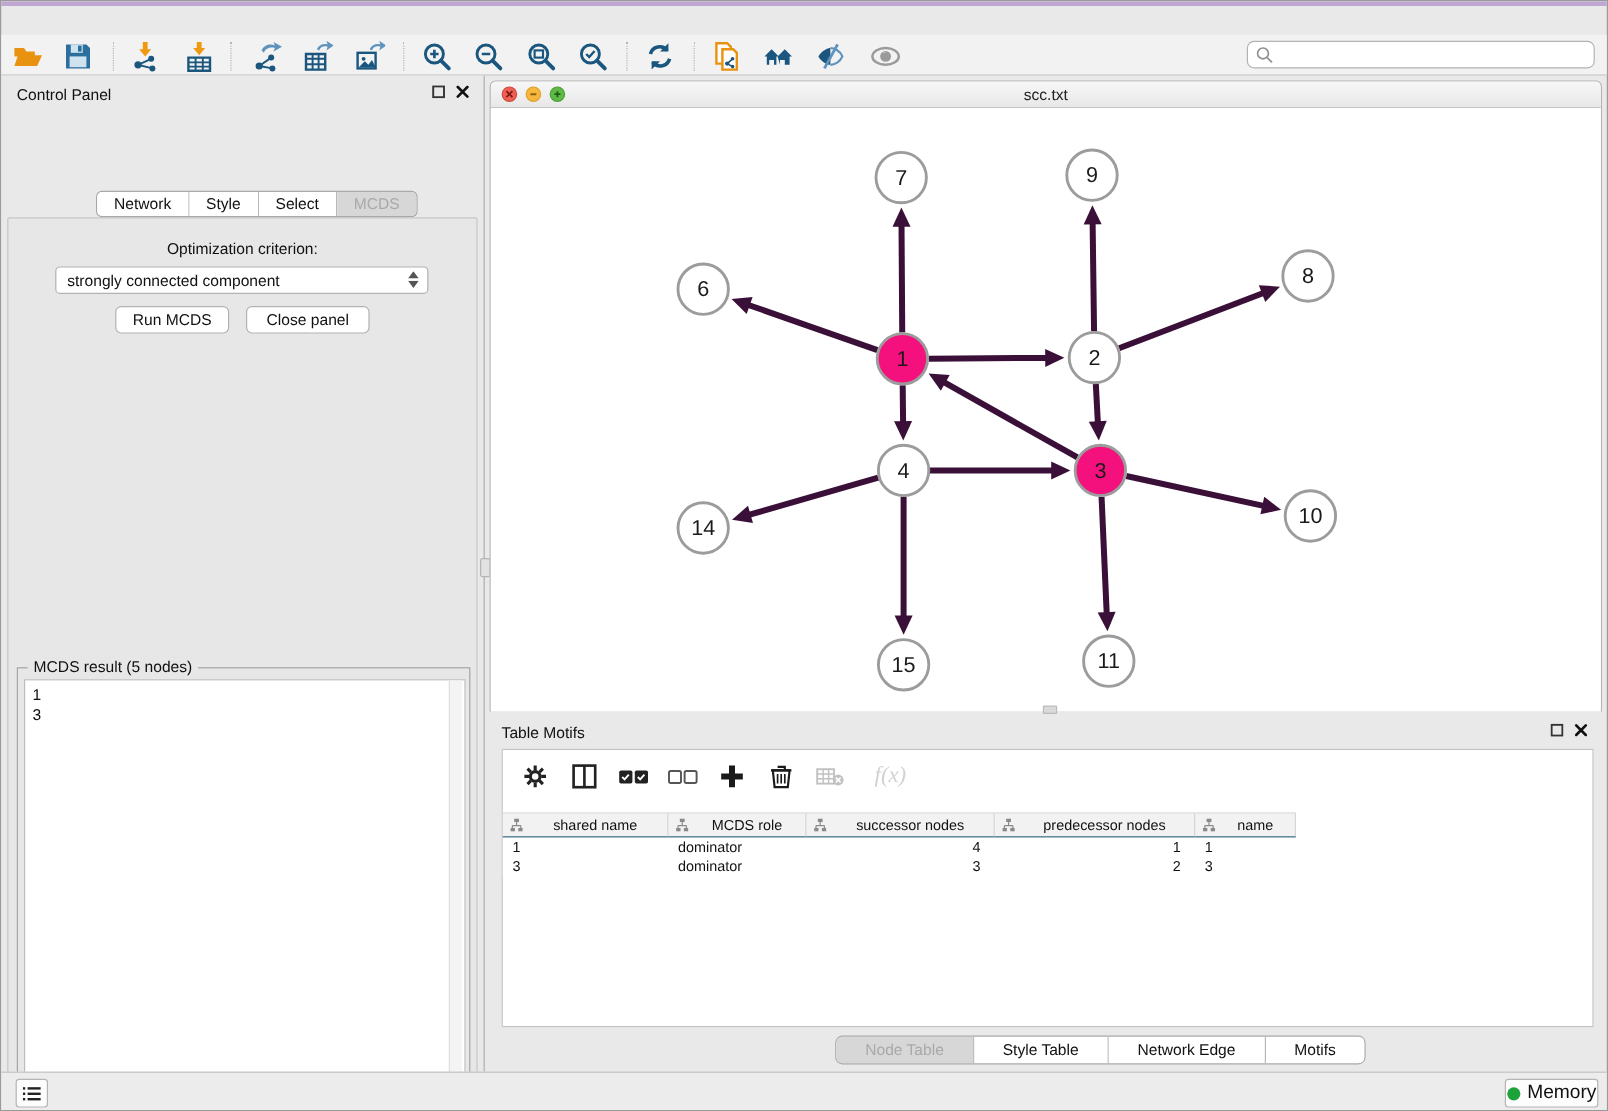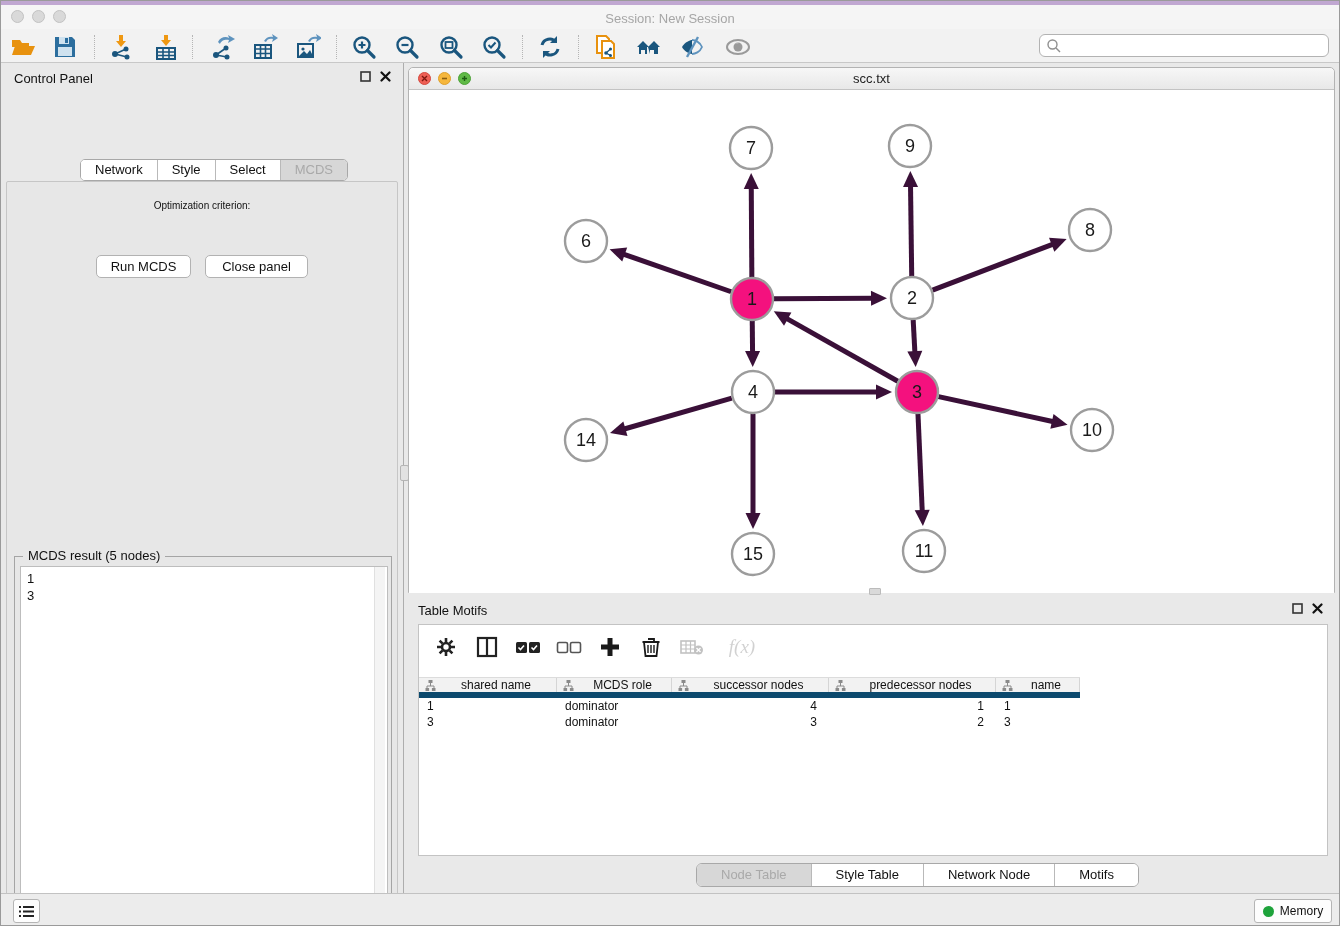--- a/index.html
+++ b/index.html
@@ -25,21 +25,21 @@
   .control-panel { position:absolute; left:0; top:62px; width:403px; height:830px; background:#e9e9e9; border-right:1px solid #adadad; }
   .panel-header { position:absolute; left:0; top:0; width:100%; height:30px; }
   .panel-title { position:absolute; left:13px; top:8px; font-size:13px; color:#111; }
   .panel-icons { position:absolute; right:12px; top:8px; display:flex; gap:9px; align-items:center; }
   .tabstrip { position:absolute; display:flex; border:1px solid #a8a8a8; border-radius:5px; overflow:hidden; background:#fff; }
   .cp-tabs { left:79px; top:96px; height:22px; }
   .tab { font-size:13px; color:#111; background:#fff; padding:0 14px; line-height:20px; border-right:1px solid #b9b9b9; cursor:default; white-space:nowrap; }
   .tab:last-child { border-right:none; }
   .tab.selected { background:#d7d7d7; color:#a9a9a9;text-align:center; }
   .cp-content { position:absolute; left:5px; top:118px; width:392px; height:764px; background:#e7e7e7; border:1px solid #c6c6c6; border-radius:2px; }
-  .opt-label { position:absolute; left:0; top:18px; width:100%; text-align:center; font-size:10px; color:#111; }
+  .opt-label { position:absolute; left:0; top:18px; width:100%; text-align:center; font-size:13px; color:#111; }
   .dropdown { position:absolute; left:39px; top:40px; width:311px; height:23px; background:#fff; border:1px solid #b2b2b2; border-radius:4px; font-size:13px; color:#111; line-height:21px; padding-left:9px; cursor:default; }
   .dd-chevrons { position:absolute; right:7px; top:3px; display:flex; flex-direction:column; gap:2px; }
   .btn { position:absolute; height:23px; background:#fff; border:1px solid #b2b2b2; border-radius:5px; font-size:13px; color:#111; text-align:center; line-height:21px; cursor:default; }
   .result-group { position:absolute; left:7px; top:374px; width:378px; height:384px; border:1px solid #a5a5a5; }
   .result-legend { position:absolute; left:8px; top:-9px; background:#e7e7e7; padding:0 5px; font-size:13px; color:#111; }
   .result-box { position:absolute; left:5px; top:9px; width:368px; height:368px; background:#fff; border:1px solid #bdbdbd; font-size:13px; color:#111; padding:3px 0 0 6px; line-height:17px; }
   .result-scroll { position:absolute; right:1px; top:1px; width:11px; height:366px; background:#f4f4f4; border-left:1px solid #e0e0e0; }
   
   .v-handle { position:absolute; left:399px; top:464px; width:9px; height:16px; background:#e2e2e2; border:1px solid #b5b5b5; border-radius:2px; }
   
@@ -53,49 +53,41 @@
   .h-handle { position:absolute; left:460px; bottom:-3px; width:12px; height:7px; background:#d9d9d9; border:1px solid #bbb; border-radius:1px; }
   
   .table-panel { position:absolute; left:407px; top:596px; width:927px; height:295px; background:#e9e9e9; }
   .tp-title { position:absolute; left:10px; top:6px; font-size:13px; color:#111; }
   .tp-icons { position:absolute; right:12px; top:6px; display:flex; gap:9px; align-items:center; }
   .table-container { position:absolute; left:10px; top:27px; width:910px; height:232px; background:#fff; border:1px solid #c3c3c3; }
   .table-toolbar { position:absolute; left:0; top:0; width:100%; height:44px; display:flex; align-items:center; gap:15px; padding-left:14px; }
   .tt-icon { width:26px; height:26px; display:flex; align-items:center; justify-content:center; cursor:default; }
   .tt-icon.disabled { opacity:.45; }
   .fx-label { font-size:19px; font-style:italic; color:#9b9b9b; font-family:"Liberation Serif",serif; }
-  .tbl-header { position:absolute; left:0; top:52px; height:21px; display:flex; background:#f2f2f2; border-top:1px solid #dcdcdc; border-bottom:6px solid #0c4a6e; }
+  .tbl-header { position:absolute; left:0; top:52px; height:21px; display:flex; background:#f2f2f2; border-top:1px solid #dcdcdc; border-bottom:1px solid #0c4a6e; }
   .th { display:flex; align-items:center; font-size:12px; color:#111; border-right:1px solid #d5d5d5; position:relative; }
   .th .th-label { flex:1; text-align:center; }
   .th svg { margin-left:6px; flex:none; }
   .tbl-row { position:absolute; left:0; display:flex; height:16px; background:#fff; }
   .td { font-size:12px; color:#111; line-height:16px; overflow:hidden; white-space:nowrap; }
   .td.left { text-align:left; padding-left:8px; }
   .td.right { text-align:right; padding-right:12px; }
   .tbl-tabs { left:288px; top:266px; height:24px; position:absolute; display:flex; border:1px solid #a8a8a8; border-radius:6px; overflow:hidden; background:#fff; }
   .tbl-tabs .tab { line-height:22px; padding:0 24px; }
   
   .statusbar { position:absolute; left:0; top:892px; width:100%; height:34px; background:#ececec; border-top:1px solid #c2c2c2; }
-  .sb-btn { position:absolute; top:5px; height:24px; background:#fdfdfd; border:1px solid #b5b5b5; border-radius:3px; display:flex; align-items:center; justify-content:center; gap:6px; font-size:12px; color:#111; cursor:default; }
+  .sb-btn { position:absolute; top:5px; height:24px; background:#fdfdfd; border:1px solid #b5b5b5; border-radius:3px; display:flex; align-items:center; justify-content:center; gap:6px; font-size:16px; color:#111; cursor:default; }
   .mem-dot { width:11px; height:11px; border-radius:50%; background:#1ea33b; }
 </style>
 </head>
 <body>
 
 <div class="app">
   <div class="top-strip"></div>
 
-  <div class="titlebar">
-    <div class="tl-group">
-      <div class="tl"></div>
-      <div class="tl"></div>
-      <div class="tl"></div>
-    </div>
-    <div class="win-title">Session: New Session</div>
-  </div>
 
   <div class="toolbar">
     <div class="tb-icon" style="left:8px">
       <svg width="26" height="26" viewBox="0 0 26 26">
           <path d="M2 6h8l2 3h7v4H2z" fill="#e8920f"></path>
           <path d="M2 21l3-9h20l-4 9z" fill="#e8920f"></path>
         </svg>
     </div>
     <div class="tb-icon" style="left:50px">
       <svg width="26" height="26" viewBox="0 0 26 26">
@@ -238,20 +230,31 @@
       </div>
     </div>
     <div class="tabstrip cp-tabs" id="control-tabs">
         <div class="tab">Network</div>
         <div class="tab">Style</div>
         <div class="tab">Select</div>
         <div class="tab selected">MCDS</div>
       </div>
     <div class="cp-content">
       <div class="opt-label">Optimization criterion:</div>
+      <div class="dropdown">
+        <span>strongly connected component</span>
+        <span class="dd-chevrons">
+          <svg width="9" height="6" viewBox="0 0 9 6">
+              <path d="M4.5 0L9 6H0z" fill="#555"></path>
+            </svg>
+          <svg width="9" height="6" viewBox="0 0 9 6">
+              <path d="M4.5 6L0 0h9z" fill="#555"></path>
+            </svg>
+        </span>
+      </div>
       <div class="btn" style="left:89px; top:73px; width:95px;">Run MCDS</div>
       <div class="btn" style="left:198px; top:73px; width:103px;">Close panel</div>
       <div class="result-group">
         <div class="result-legend">MCDS result (5 nodes)</div>
         <div class="result-box" id="result-lines">
             <div>1</div>
             <div>3</div>
           </div>
         <div class="result-scroll" style="right:6px; top:10px;"></div>
       </div>
@@ -461,21 +464,21 @@
             <div class="td left" style="width: 115px;">dominator</div>
             <div class="td right" style="width: 157px;">3</div>
             <div class="td right" style="width: 167px;">2</div>
             <div class="td left" style="width: 84px;">3</div>
           </div>
         </div>
     </div>
     <div class="tbl-tabs" id="table-tabs">
         <div class="tab selected">Node Table</div>
         <div class="tab">Style Table</div>
-        <div class="tab">Network Node</div>
+        <div class="tab">Network Edge</div>
         <div class="tab">Motifs</div>
       </div>
   </div>
 
   <div class="statusbar">
     <div class="sb-btn" style="left:12px; width:27px;">
       <svg width="15" height="13" viewBox="0 0 15 13">
           <g fill="#222">
             <rect x="0" y="1" width="2" height="2"></rect>
             <rect x="4" y="1" width="11" height="2"></rect>

